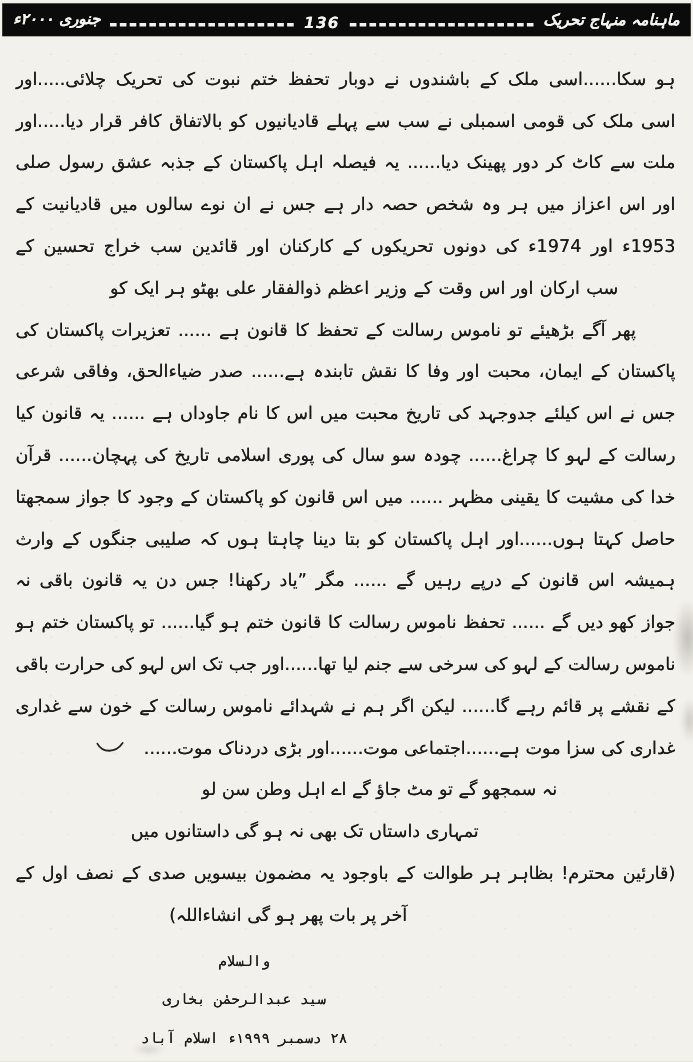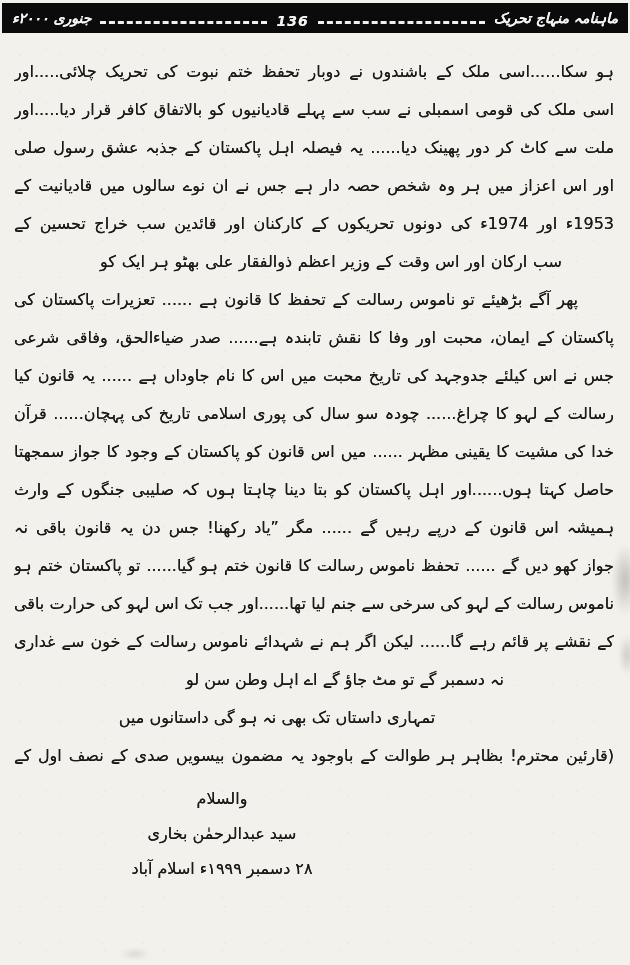--- a/index.html
+++ b/index.html
@@ -39,21 +39,21 @@
   .l.p-end  { padding-right:52px; padding-left:86px; }   
   .l.p-start{ padding-right:36px; }                      
   .l.short  { text-align-last:right; }                   
   .verse-marker { display:inline-block; margin:0 18px 0 6px; vertical-align:middle; }
   .verse .l { text-align:center; text-align-last:center; }
   .verse .c1 { padding-left:62px; }
   .verse .c2 { padding-right:74px;text-align:right; }
   .l.note2 { text-align:center; text-align-last:center; padding-right:104px; }
   
   .sig { width:280px; margin:6px 252px 0 0; text-align:center; }
-  .sig > div { height:35px; line-height:35px; font-size:16px; text-shadow:0 0 .6px rgba(15,15,15,.85); }
+  .sig > div { height:35px; line-height:35px; font-size:13px; text-shadow:0 0 .6px rgba(15,15,15,.85);font-family:Liberation Mono, monospace; }
   
   .smudge { position:absolute; border-radius:50%; filter:blur(2px); pointer-events:none; }
   .sm1 { right:-8px; top:545px; width:26px; height:70px;
          background:radial-gradient(closest-side, rgba(110,108,102,.38), transparent); }
   .sm2 { right:-5px; top:635px; width:16px; height:40px;
          background:radial-gradient(closest-side, rgba(110,108,102,.30), transparent); }
   .sm3 { left:120px; bottom:6px; width:30px; height:10px;
          background:radial-gradient(closest-side, rgba(120,118,110,.25), transparent); }
 </style>
 </head>
@@ -79,27 +79,33 @@
     <div class="l p-start">پھر آگے بڑھیئے تو ناموس رسالت کے تحفظ کا قانون ہے ...... تعزیرات پاکستان کی دفعہ ۲۹۵ سی اہل</div>
     <div class="l">پاکستان کے ایمان، محبت اور وفا کا نقش تابندہ ہے...... صدر ضیاءالحق، وفاقی شرعی عدالت، قومی اسمبلی اور ہر وہ شخص</div>
     <div class="l">جس نے اس کیلئے جدوجہد کی تاریخ محبت میں اس کا نام جاوداں ہے ...... یہ قانون کیا ہے ...... شہدائے ناموس</div>
     <div class="l">رسالت کے لہو کا چراغ...... چودہ سو سال کی پوری اسلامی تاریخ کی پہچان...... قرآن کے پیغام کا حرف آخر......اور</div>
     <div class="l">خدا کی مشیت کا یقینی مظہر ...... میں اس قانون کو پاکستان کے وجود کا جواز سمجھتا ہوں ...... میں اسے دو قومی نظریہ کا</div>
     <div class="l">حاصل کہتا ہوں......اور اہل پاکستان کو بتا دینا چاہتا ہوں کہ صلیبی جنگوں کے وارث ہمارے قومی وجود کو مٹانے کیلئے</div>
     <div class="l">ہمیشہ اس قانون کے درپے رہیں گے ...... مگر ”یاد رکھنا! جس دن یہ قانون باقی نہ رہا...... ہم بھی اپنے وجود اور بقاء کا</div>
     <div class="l">جواز کھو دیں گے ...... تحفظ ناموس رسالت کا قانون ختم ہو گیا...... تو پاکستان ختم ہو جائے گا......پاکستان نے شہدائے</div>
     <div class="l">ناموس رسالت کے لہو کی سرخی سے جنم لیا تھا......اور جب تک اس لہو کی حرارت باقی رہے گی......پاکستان بھی دنیا</div>
     <div class="l">کے نقشے پر قائم رہے گا...... لیکن اگر ہم نے شہدائے ناموس رسالت کے خون سے غداری کی...... تو خدا کے ہاں</div>
+    <div class="l short">
+      <span>غداری کی سزا موت ہے......اجتماعی موت......اور بڑی دردناک موت......</span><span class="verse-marker"><svg width="26" height="12" viewBox="0 0 26 12">
+            <path d="M1.5,2 C6,10.5 18,11 24.5,1.5" stroke="#222" stroke-width="1.6" fill="none" stroke-linecap="round"></path>
+          </svg></span>
+    </div>
 
     <div class="verse">
-      <div class="l c1">نہ دسمبر گے تو مٹ جاؤ گے اے اہل وطن سن لو</div>
+      <div class="l c1">نہ سمجھو گے تو مٹ جاؤ گے اے اہل وطن سن لو</div>
       <div class="l c2">تمہاری داستاں تک بھی نہ ہو گی داستانوں میں</div>
     </div>
 
     <div class="l">(قارئین محترم! بظاہر ہر طوالت کے باوجود یہ مضمون بیسویں صدی کے نصف اول کے جائزہ تک محدود ہے۔ نصف</div>
+    <div class="l note2">آخر پر بات پھر ہو گی انشاءاللہ)</div>
 
     <div class="sig">
       <div>والسلام</div>
       <div>سید عبدالرحمٰن بخاری</div>
       <div>۲۸ دسمبر ۱۹۹۹ء اسلام آباد</div>
     </div>
   </main>
 
   <div class="smudge sm1"></div>
   <div class="smudge sm2"></div>

